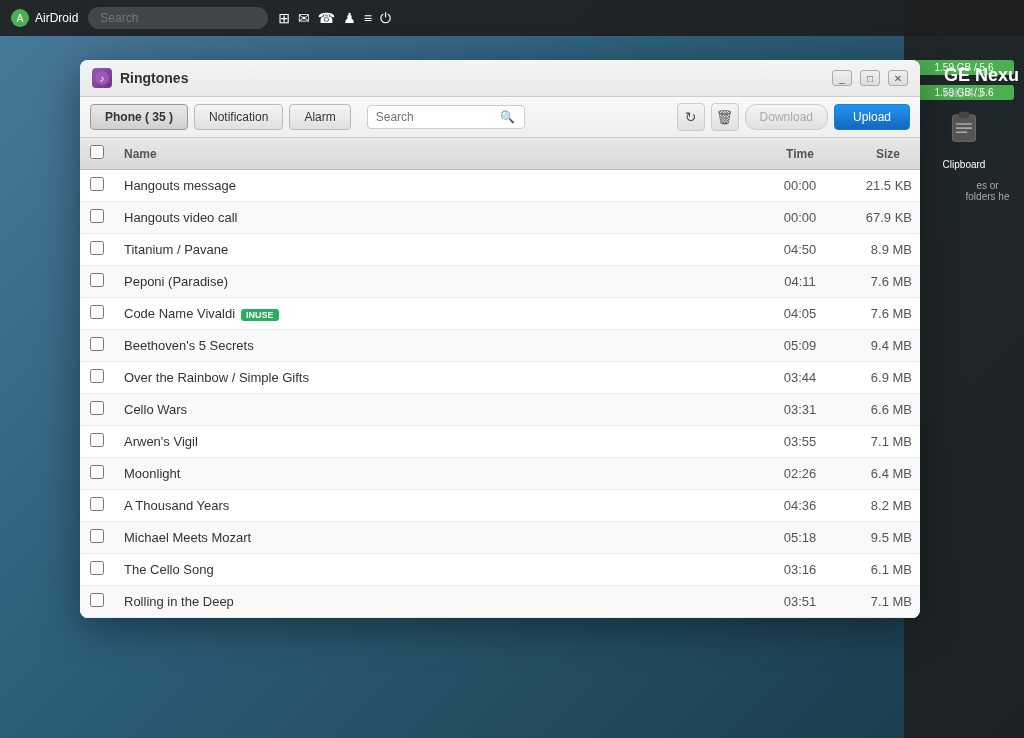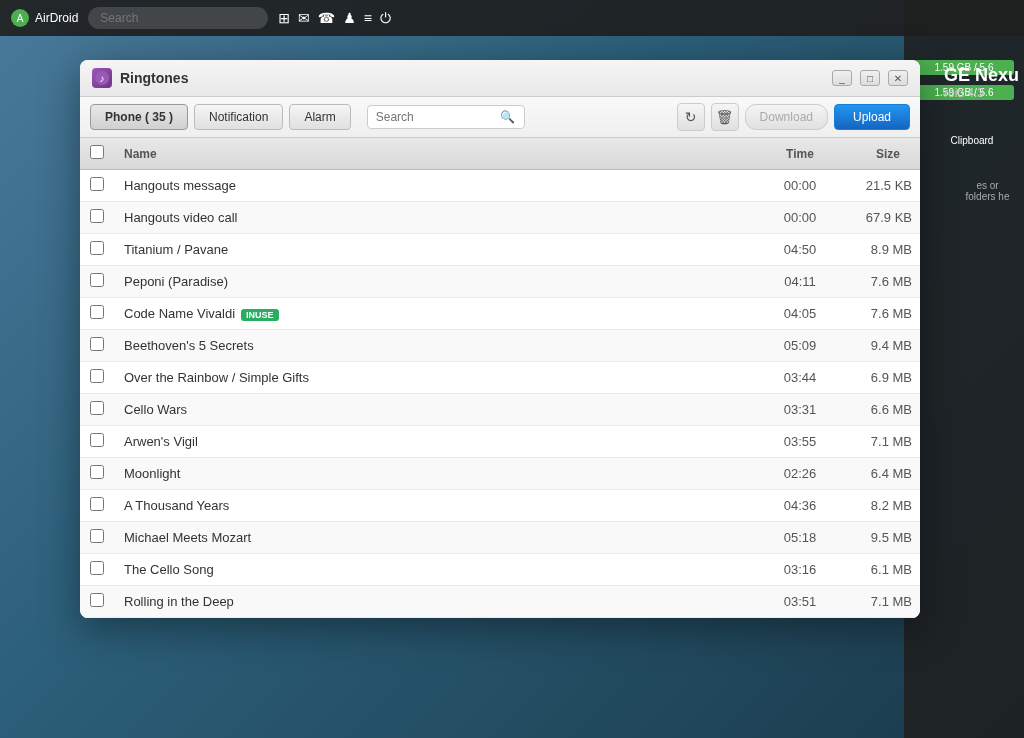--- a/index.html
+++ b/index.html
@@ -35,21 +35,21 @@
       padding: 2px 6px;
       border-radius: 3px;
       width: 100px;
       text-align: center;
     }
 
     .clipboard-icon {
       width: 50px;
       height: 60px;
       display: flex;
-      flex-direction: row;
+      flex-direction: column;
       align-items: center;
       justify-content: center;
       gap: 16px;
     }
 
     .clipboard-label {
       color: white;
       font-size: 10px;
     }
 

